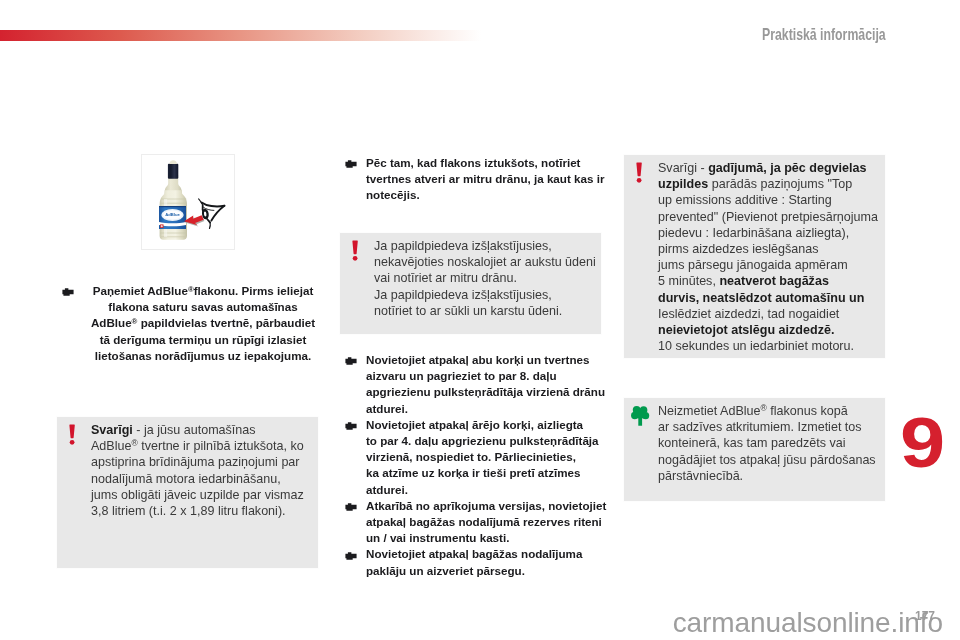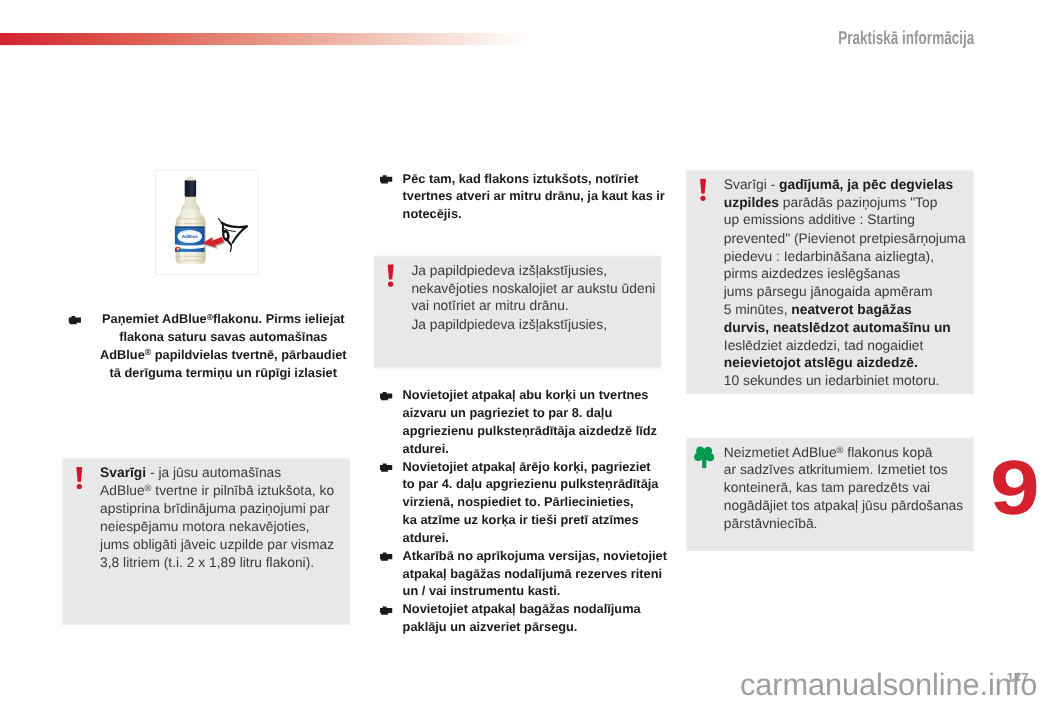--- a/index.html
+++ b/index.html
@@ -136,35 +136,35 @@
         <path stroke-width="0.9" d="M61.6 52.4c2.4 1.7 6.3 3.0 10.3 3.0"></path>
       </g>
       <path fill="#15171a" d="M62.6 53.8c2.0-0.2 3.7 2.1 4.1 4.9 0.4 2.9-0.8 5.3-2.6 5.5-1.9 0.3-3.7-1.9-4.0-4.8-0.4-2.8 0.7-5.4 2.5-5.6z"></path>
       <ellipse cx="63.2" cy="59.0" rx="1.2" ry="2.6" transform="rotate(-8 63.2 59.0)" fill="#ffffff"></ellipse>
     </svg>
   </div>
 
   <ul class="bl col-left-bullets" id="left-bullets">
       <li><span class="hand"><svg viewBox="0 0 22 18" width="13" height="11" aria-hidden="true">
             <path fill="#1b1b1e" d="M3.4 4.2h1.5V2.0h5.9v2.2h8.8v7.9h-6.6v2.5H2.4v-2.5H0.7V4.2z"></path>
-          </svg></span><span class="btxt"><span class="bline">Paņemiet AdBlue<sup>®</sup>flakonu. Pirms ieliejat</span><span class="bline">flakona saturu savas automašīnas</span><span class="bline">AdBlue<sup>®</sup> papildvielas tvertnē, pārbaudiet</span><span class="bline">tā derīguma termiņu un rūpīgi izlasiet</span></span></li>
+          </svg></span><span class="btxt"><span class="bline">Paņemiet AdBlue<sup>®</sup>flakonu. Pirms ieliejat</span><span class="bline">flakona saturu savas automašīnas</span><span class="bline">AdBlue<sup>®</sup> papildvielas tvertnē, pārbaudiet</span><span class="bline">tā derīguma termiņu un rūpīgi izlasiet</span><span class="bline">lietošanas norādījumus uz iepakojuma.</span></span></li>
     </ul>
 
   <div class="note note-left">
     <span class="ico-excl">
         <svg viewBox="0 0 14 48" width="6.2" height="21.2" aria-hidden="true">
           <path fill="#d2142c" d="M2.1 1.2h9.8c0.8 0 1.3 0.6 1.2 1.4l-2.6 28.1c-0.1 0.8-0.6 1.3-1.3 1.3H4.8c-0.7 0-1.2-0.5-1.3-1.3L0.9 2.6C0.8 1.8 1.3 1.2 2.1 1.2z"></path>
           <ellipse cx="7" cy="41.5" rx="5.4" ry="5.3" fill="#d2142c"></ellipse>
         </svg>
       </span>
     <div class="nbody" id="left-note-body">
         <div><b>Svarīgi</b><span> - ja jūsu automašīnas</span></div>
         <div><span>AdBlue<sup>®</sup> tvertne ir pilnībā iztukšota, ko</span></div>
         <div><span>apstiprina brīdinājuma paziņojumi par</span></div>
-        <div><span>neiespējamu motora nekavējoties,</span></div>
+        <div><span>nodalījumā motora iedarbināšanu,</span></div>
         <div><span>jums obligāti jāveic uzpilde par vismaz</span></div>
         <div><span>3,8 litriem (t.i. 2 x 1,89 litru flakoni).</span></div>
       </div>
   </div>
 
   <ul class="bl col-mid-bullets-top" id="mid-bullets-top">
       <li><span class="hand"><svg viewBox="0 0 22 18" width="13" height="11" aria-hidden="true">
             <path fill="#1b1b1e" d="M3.4 4.2h1.5V2.0h5.9v2.2h8.8v7.9h-6.6v2.5H2.4v-2.5H0.7V4.2z"></path>
           </svg></span><span class="btxt"><span class="bline">Pēc tam, kad flakons iztukšots, notīriet</span><span class="bline">tvertnes atveri ar mitru drānu, ja kaut kas ir</span><span class="bline">notecējis.</span></span></li>
     </ul>
@@ -174,30 +174,31 @@
         <svg viewBox="0 0 14 48" width="6.2" height="21.2" aria-hidden="true">
           <path fill="#d2142c" d="M2.1 1.2h9.8c0.8 0 1.3 0.6 1.2 1.4l-2.6 28.1c-0.1 0.8-0.6 1.3-1.3 1.3H4.8c-0.7 0-1.2-0.5-1.3-1.3L0.9 2.6C0.8 1.8 1.3 1.2 2.1 1.2z"></path>
           <ellipse cx="7" cy="41.5" rx="5.4" ry="5.3" fill="#d2142c"></ellipse>
         </svg>
       </span>
     <div class="nbody" id="mid-note-body">
         <div>Ja papildpiedeva izšļakstījusies,</div>
         <div>nekavējoties noskalojiet ar aukstu ūdeni</div>
         <div>vai notīriet ar mitru drānu.</div>
         <div>Ja papildpiedeva izšļakstījusies,</div>
+        <div>notīriet to ar sūkli un karstu ūdeni.</div>
       </div>
   </div>
 
   <ul class="bl col-mid-bullets" id="mid-bullets">
       <li><span class="hand"><svg viewBox="0 0 22 18" width="13" height="11" aria-hidden="true">
             <path fill="#1b1b1e" d="M3.4 4.2h1.5V2.0h5.9v2.2h8.8v7.9h-6.6v2.5H2.4v-2.5H0.7V4.2z"></path>
-          </svg></span><span class="btxt"><span class="bline">Novietojiet atpakaļ abu korķi un tvertnes</span><span class="bline">aizvaru un pagrieziet to par 8. daļu</span><span class="bline">apgriezienu pulksteņrādītāja aizdedzē līdz</span><span class="bline">atdurei.</span></span></li>
-      <li><span class="hand"><svg viewBox="0 0 22 18" width="13" height="11" aria-hidden="true">
-            <path fill="#1b1b1e" d="M3.4 4.2h1.5V2.0h5.9v2.2h8.8v7.9h-6.6v2.5H2.4v-2.5H0.7V4.2z"></path>
-          </svg></span><span class="btxt"><span class="bline">Novietojiet atpakaļ ārējo korķi, pagrieziet</span><span class="bline">to par 4. daļu apgriezienu pulksteņrādītāja</span><span class="bline">virzienā, nospiediet to. Pārliecinieties,</span><span class="bline">ka atzīme uz korķa ir tieši pretī atzīmes</span><span class="bline">atdurei.</span></span></li>
+          </svg></span><span class="btxt"><span class="bline">Novietojiet atpakaļ abu korķi un tvertnes</span><span class="bline">aizvaru un pagrieziet to par 8. daļu</span><span class="bline">apgriezienu pulksteņrādītāja virzienā drānu</span><span class="bline">atdurei.</span></span></li>
+      <li><span class="hand"><svg viewBox="0 0 22 18" width="13" height="11" aria-hidden="true">
+            <path fill="#1b1b1e" d="M3.4 4.2h1.5V2.0h5.9v2.2h8.8v7.9h-6.6v2.5H2.4v-2.5H0.7V4.2z"></path>
+          </svg></span><span class="btxt"><span class="bline">Novietojiet atpakaļ ārējo korķi, aizliegta</span><span class="bline">to par 4. daļu apgriezienu pulksteņrādītāja</span><span class="bline">virzienā, nospiediet to. Pārliecinieties,</span><span class="bline">ka atzīme uz korķa ir tieši pretī atzīmes</span><span class="bline">atdurei.</span></span></li>
       <li><span class="hand"><svg viewBox="0 0 22 18" width="13" height="11" aria-hidden="true">
             <path fill="#1b1b1e" d="M3.4 4.2h1.5V2.0h5.9v2.2h8.8v7.9h-6.6v2.5H2.4v-2.5H0.7V4.2z"></path>
           </svg></span><span class="btxt"><span class="bline">Atkarībā no aprīkojuma versijas, novietojiet</span><span class="bline">atpakaļ bagāžas nodalījumā rezerves riteni</span><span class="bline">un / vai instrumentu kasti.</span></span></li>
       <li><span class="hand"><svg viewBox="0 0 22 18" width="13" height="11" aria-hidden="true">
             <path fill="#1b1b1e" d="M3.4 4.2h1.5V2.0h5.9v2.2h8.8v7.9h-6.6v2.5H2.4v-2.5H0.7V4.2z"></path>
           </svg></span><span class="btxt"><span class="bline">Novietojiet atpakaļ bagāžas nodalījuma</span><span class="bline">paklāju un aizveriet pārsegu.</span></span></li>
     </ul>
 
   <div class="note note-r1">
     <span class="ico-excl">

